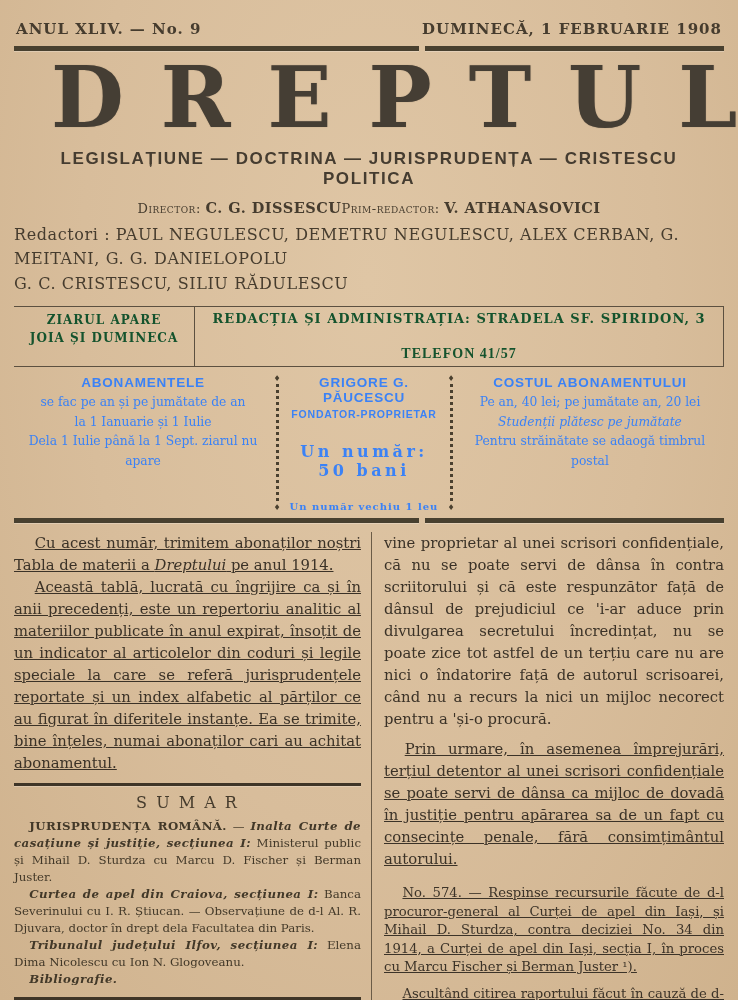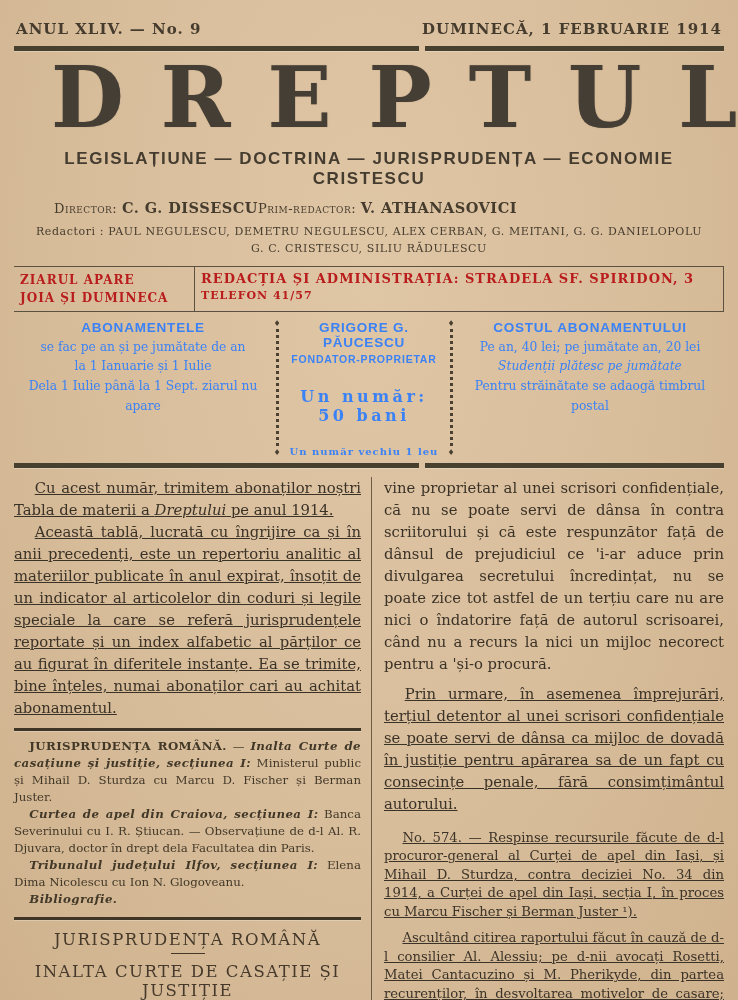--- a/index.html
+++ b/index.html
@@ -26,34 +26,34 @@
     text-align:center;font-weight:bold;font-size:84px;line-height:1.02;
     letter-spacing:.44em;padding-left:.44em;color:#453e34;
     font-family:"DejaVu Serif", serif;margin-top:4px;
     text-shadow:0 0 1px rgba(60,50,40,.4);
   }
   .subtitle{
     text-align:center;font-family:"Liberation Sans", sans-serif;font-weight:bold;
     font-size:17px;letter-spacing:1.6px;color:#453c30;margin-top:8px;
   }
 
-  .staffline{display:flex;justify-content:flex-start;margin-top:10px;padding:0 40px;}
+  .staffline{display:flex;justify-content:center;margin-top:10px;padding:0 40px;}
   .staff-item{font-size:13px;color:#463c2e;}
   .staff-label{font-variant:small-caps;letter-spacing:.5px;}
   .staff-name{font-weight:bold;font-size:14.5px;letter-spacing:.5px;}
 
-  .redactori{text-align:center;font-size:11px;letter-spacing:.6px;color:#463c2e;margin-top:7px;line-height:1.55;}
+  .redactori{text-align:left;font-size:16px;letter-spacing:.6px;color:#463c2e;margin-top:7px;line-height:1.55;}
 
   
   .infobar{display:flex;border-top:1.5px solid #5c5040;border-bottom:1.5px solid #5c5040;margin-top:9px;}
-  .infobar .cell{padding:4px 6px;color:#b91c1c;}
+  .infobar .cell{padding:4px 6px;text-align:center;color:#14532d;}
   .infobar .c1{width:168px;border-right:1.5px solid #5c5040;font-weight:bold;font-size:12px;letter-spacing:1px;line-height:1.5;}
   .infobar .c2{flex:1;border-right:1.5px solid #5c5040;}
   .infobar .c2 .l1{font-weight:bold;font-size:13px;letter-spacing:1px;}
-  .infobar .c2 .l2{font-weight:bold;font-size:11px;letter-spacing:1px;margin-top:3px;}
+  .infobar .c2 .l2{font-weight:bold;font-size:14px;letter-spacing:1px;margin-top:20px;font-family:Liberation Serif, serif;}
   .infobar .c3{width:180px;}
   .infobar .c3 .l1{font-weight:bold;font-size:11px;letter-spacing:.6px;}
   .infobar .c3 .l2{font-family:"Liberation Sans", sans-serif;font-weight:bold;font-size:14px;letter-spacing:1px;margin-top:2px;}
 
   
   .subs{display:flex;margin-top:8px;margin-bottom:6px;align-items:stretch;}
   .subs .col{padding:0 6px;color:#3b82f6;}
   .subs .colL{width:246px;text-align:center;}
   .subs .colC{flex:1;text-align:center;}
   .subs .colR{width:256px;text-align:center;}
@@ -92,29 +92,29 @@
 
   .rsmall{font-size:13.2px;line-height:18.5px;text-align:justify;color:#3c3328;}.mt8{margin-top:8px;}
 </style>
 </head>
 <body>
 
 <div class="sheet">
 
   <div class="topline">
     <span>ANUL XLIV. — No. 9</span>
-    <span>DUMINECĂ, 1 FEBRUARIE 1914</span>
+    <span>DUMINECĂ, 1 FEBRUARIE 1908</span>
   </div>
   <div class="thickrule">
       <div class="seg a"></div>
       <div class="seg b"></div>
     </div>
 
   <div class="masthead">DREPTUL</div>
-  <div class="subtitle">LEGISLAȚIUNE — DOCTRINA — JURISPRUDENȚA — ECONOMIE CRISTESCU</div>
+  <div class="subtitle">LEGISLAȚIUNE — DOCTRINA — JURISPRUDENȚA — CRISTESCU POLITICA</div>
 
   <div class="staffline">
     <div class="staff-item">
       <span class="staff-label">Director: </span><span class="staff-name">C. G. DISSESCU</span>
     </div>
     <div class="staff-item">
       <span class="staff-label">Prim-redactor: </span><span class="staff-name">V. ATHANASOVICI</span>
     </div>
   </div>
   <div class="redactori">
@@ -170,20 +170,21 @@
     </div>
 
   <div class="cols">
 
     <div class="lcol">
       <p class="para ind"><span>Cu acest număr, trimitem abonaților noștri Tabla de materii a </span><span class="it">Dreptului</span><span> pe anul 1914.</span></p>
       <p class="para ind">Această tablă, lucrată cu îngrijire ca și în anii precedenți, este un repertoriu analitic al materiilor publicate în anul expirat, însoțit de un indicator al articolelor din coduri și legile speciale la care se referă jurisprudențele reportate și un index alfabetic al părților ce au figurat în diferitele instanțe. Ea se trimite, bine înțeles, numai abonaților cari au achitat abonamentul.</p>
 
       <div class="colrule"></div>
 
+      <div class="sumar-title">S U M A R</div>
       <p class="sumar-item"><span class="b">JURISPRUDENȚA ROMÂNĂ.</span><span> — </span><span class="it b">Inalta Curte de casațiune și justiție, secțiunea I:</span><span> Ministerul public și Mihail D. Sturdza cu Marcu D. Fischer și Berman Juster.</span></p>
       <p class="sumar-item"><span class="it b">Curtea de apel din Craiova, secțiunea I:</span><span> Banca Severinului cu I. R. Știucan. — Observațiune de d-l Al. R. Djuvara, doctor în drept dela Facultatea din Paris.</span></p>
       <p class="sumar-item"><span class="it b">Tribunalul județului Ilfov, secțiunea I:</span><span> Elena Dima Nicolescu cu Ion N. Glogoveanu.</span></p>
       <p class="sumar-item"><span class="it b">Bibliografie.</span></p>
 
       <div class="colrule"></div>
 
       <div class="jr-head">JURISPRUDENȚA ROMÂNĂ</div>
       <div class="jr-underline"></div>
       <div class="court">INALTA CURTE DE CASAȚIE ȘI JUSTIȚIE</div>

